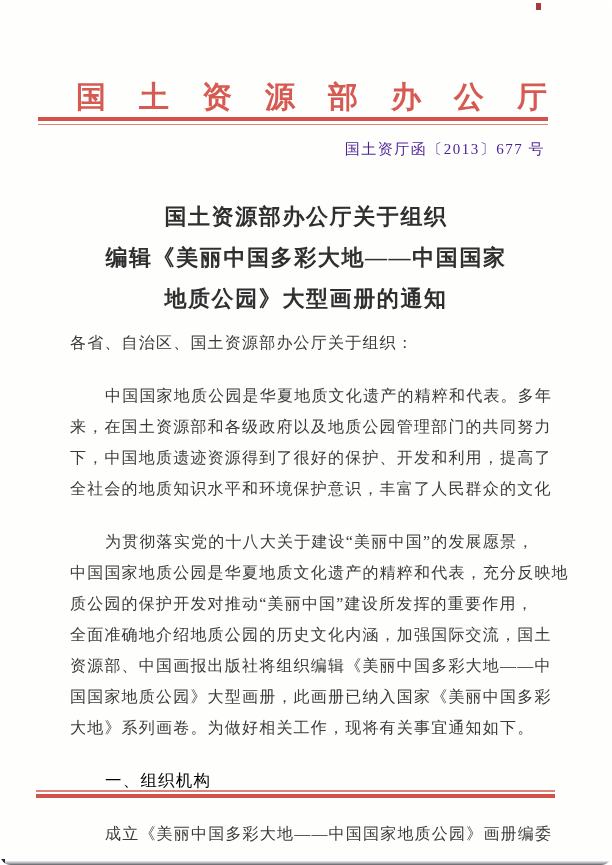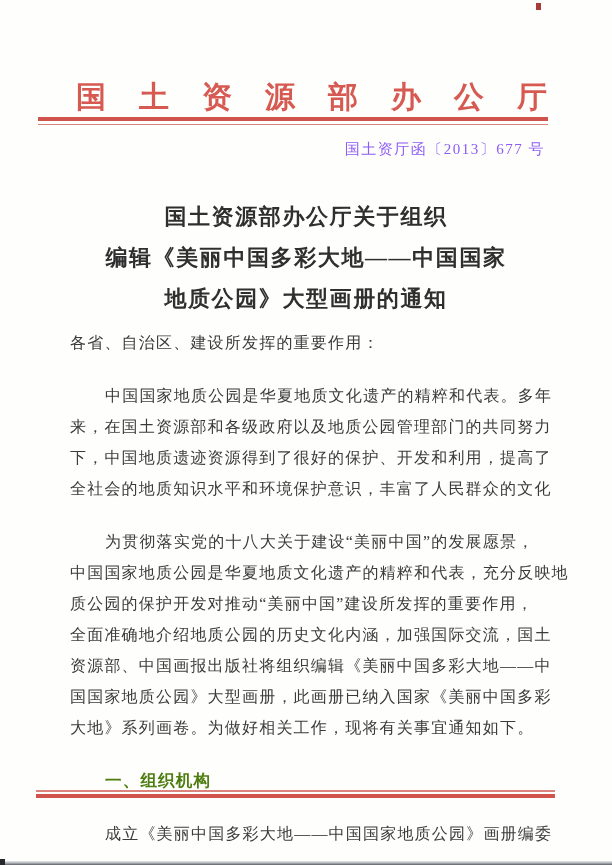--- a/index.html
+++ b/index.html
@@ -3,20 +3,21 @@
 <meta charset="utf-8">
 <style>
   html,body{margin:0;padding:0;background:#ffffff;}
   .page{
     position:relative;
     width:612px;height:865px;
     background:#fefefd;
     overflow:hidden;
     font-family:"Liberation Serif","DejaVu Serif",serif;
     color:#3b3b3b;
+    border-radius:11px;
   }
   
   .corner-mark{
     position:absolute;left:536px;top:3px;width:5px;height:7px;
     background:#a83b3a;
   }
   
   .agency{
     position:absolute;left:76px;top:80px;
     font-size:30px;font-weight:bold;
@@ -26,40 +27,40 @@
     white-space:nowrap;
   }
   .rule{position:absolute;left:38px;width:510px;background:#d0544c;}
   .rule-top-thick{top:117px;height:3.5px;}
   .rule-top-thin{top:123.5px;height:1.5px;background:#db837d;}
   .rule-bottom-thin{top:790px;height:1.5px;background:#db837d;left:36px;width:519px;}
   .rule-bottom-thick{top:794px;height:3.5px;left:36px;width:519px;}
   .doc-number{
     position:absolute;right:67px;top:140px;
     font-size:15px;letter-spacing:1.5px;line-height:18px;
-    color:#8b5cf6;white-space:nowrap;
+    color:#4c1d95;white-space:nowrap;
   }
   .doc-title{
     position:absolute;left:0;right:0;top:196px;
     text-align:center;
     font-size:22px;font-weight:bold;
     letter-spacing:1.6px;line-height:41px;
     color:#2f2f2f;
   }
   .body-text{
     position:absolute;left:70px;top:327px;width:482px;
     font-size:16px;letter-spacing:1.2px;
   }
   .line{
     height:31px;line-height:31px;white-space:nowrap;
   }
   .indent{text-indent:35px;margin-top:22px;}
   .heading{
     font-family:"Liberation Sans","DejaVu Sans",sans-serif;
-    font-weight:bold;color:#4d7c0f;font-size:16.5px;
+    font-weight:normal;color:#000000;font-size:16.5px;
   }
   .scan-edge{
     position:absolute;left:0;bottom:0;width:612px;height:4px;
     background:linear-gradient(to bottom,#e9ebec,#a9adb2 55%,#5b5e62);
   }
   .scan-edge-nub{
     position:absolute;left:0;bottom:0;width:5px;height:6px;background:#26282b;
   }
 </style>
 </head>
@@ -76,21 +77,21 @@
 
   <div class="doc-number">国土资厅函〔2013〕677 号</div>
 
   <div class="doc-title">
     <div class="title-line">国土资源部办公厅关于组织</div>
     <div class="title-line">编辑《美丽中国多彩大地——中国国家</div>
     <div class="title-line">地质公园》大型画册的通知</div>
   </div>
 
   <div class="body-text">
-    <div class="line">各省、自治区、建设所发挥的重要作用：</div>
+    <div class="line">各省、自治区、国土资源部办公厅关于组织：</div>
     <div class="line indent">中国国家地质公园是华夏地质文化遗产的精粹和代表。多年</div>
     <div class="line">来，在国土资源部和各级政府以及地质公园管理部门的共同努力</div>
     <div class="line">下，中国地质遗迹资源得到了很好的保护、开发和利用，提高了</div>
     <div class="line">全社会的地质知识水平和环境保护意识，丰富了人民群众的文化</div>
     <div class="line indent">为贯彻落实党的十八大关于建设“美丽中国”的发展愿景，</div>
     <div class="line">中国国家地质公园是华夏地质文化遗产的精粹和代表，充分反映地</div>
     <div class="line">质公园的保护开发对推动“美丽中国”建设所发挥的重要作用，</div>
     <div class="line">全面准确地介绍地质公园的历史文化内涵，加强国际交流，国土</div>
     <div class="line">资源部、中国画报出版社将组织编辑《美丽中国多彩大地——中</div>
     <div class="line">国国家地质公园》大型画册，此画册已纳入国家《美丽中国多彩</div>

